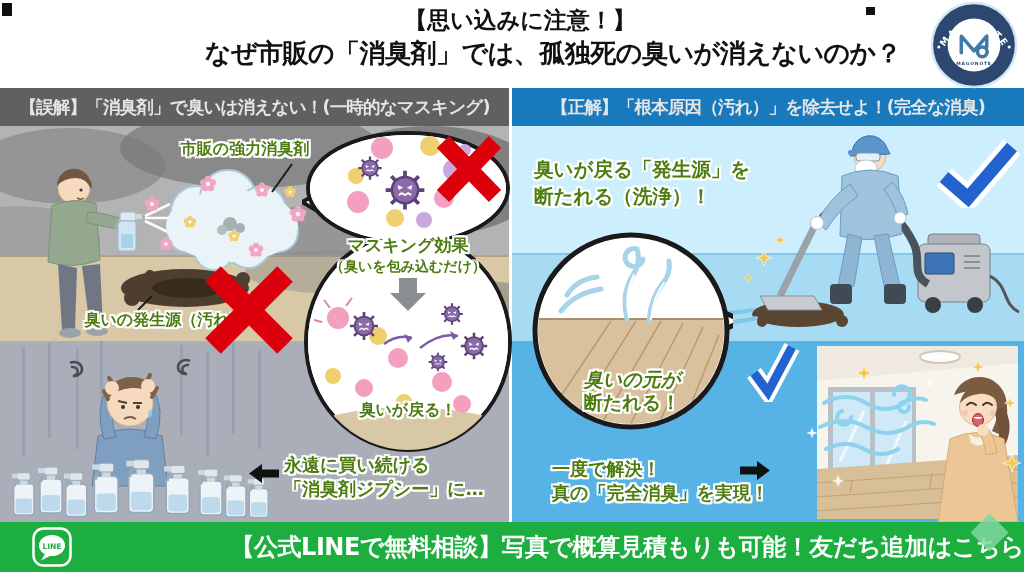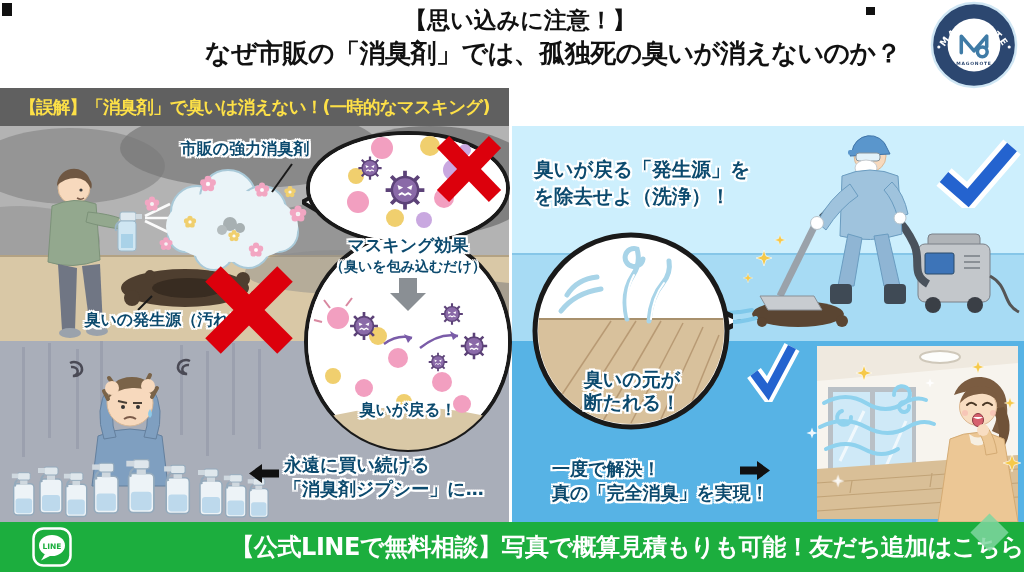--- a/index.html
+++ b/index.html
@@ -2,25 +2,25 @@
 <html><head>
 <meta charset="utf-8">
 <style>
   html,body{margin:0;padding:0;background:#fff;font-family:"DejaVu Sans","Liberation Sans",sans-serif;}
   #stage{position:relative;width:1024px;height:572px;background:#fff;overflow:hidden;}
   .abs{position:absolute;}
   .ttl{width:1024px;text-align:center;color:#111;font-weight:900;}
   #title1{top:5px;left:0;font-size:23px;padding-left:8px;}
   #title2{top:36px;left:0;font-size:26px;letter-spacing:-0.5px;margin-left:41px;}
   .panel-hdr{top:88px;height:38px;display:flex;align-items:center;justify-content:center;
-    color:#fde047;font-weight:900;font-size:17.5px;letter-spacing:-0.8px;white-space:nowrap;z-index:5;}
+    color:#e5e5e5;font-weight:900;font-size:17.5px;letter-spacing:-0.8px;white-space:nowrap;z-index:5;}
   #hdr-left{left:0;width:509px;background:#606060;}
   #hdr-right{left:512px;width:512px;background:#1879bd;}
   .scene{z-index:1;}
-  .out{color:#0c4a6e;font-weight:900;line-height:1.2;
+  .out{color:#4d7c0f;font-weight:900;line-height:1.2;
     text-shadow:-2px -2px 0 #fff,2px -2px 0 #fff,-2px 2px 0 #fff,2px 2px 0 #fff,
     -2px 0 0 #fff,2px 0 0 #fff,0 -2px 0 #fff,0 2px 0 #fff;}
   .ctr{text-align:center;}
   .z2{z-index:2;} .z3{z-index:3;} .z4{z-index:4;}
   #footer{top:522px;left:0;width:1024px;height:50px;background:#1cae3e;z-index:6;
     display:flex;align-items:center;justify-content:flex-end;}
   #footer-text{color:#fff;font-weight:900;font-size:24px;letter-spacing:-0.5px;padding-left:46px;white-space:nowrap;}
   #line-icon{position:absolute;left:32px;top:527px;z-index:7;}
   #footer-diamond{left:976px;top:519px;width:27px;height:27px;background:#7fd6a0;opacity:.85;
     transform:rotate(45deg);z-index:7;}
@@ -54,20 +54,21 @@
     <circle cx="-36" cy="2" r="1.6" fill="#fff"></circle>
       <circle cx="36" cy="2" r="1.6" fill="#fff"></circle>
     <g stroke="#3f7ba6" stroke-width="3.6" fill="none" stroke-linecap="round" stroke-linejoin="round">
       <path d="M -13,8 L -13,-9 L 0,6 L 13,-9 L 13,2"></path>
       <circle cx="8.5" cy="7" r="5"></circle>
     </g>
     <text x="0" y="20" font-size="4.6" font-weight="bold" fill="#2c4770" text-anchor="middle" letter-spacing=".8">MAGONOTE</text>
   </svg>
 
   <div class="abs panel-hdr" id="hdr-left">【誤解】「消臭剤」で臭いは消えない！(一時的なマスキング)</div>
+  <div class="abs panel-hdr" id="hdr-right">【正解】「根本原因（汚れ）」を除去せよ！(完全な消臭)</div>
 
   <svg class="abs scene" style="left:0;top:126px;" width="509" height="215" viewBox="0 0 509 215">
     <defs>
       <symbol id="flw" viewBox="-8 -8 16 16">
         <circle cx="0" cy="-4.3" r="3.1"></circle>
           <circle cx="4.1" cy="-1.3" r="3.1"></circle>
         <circle cx="2.5" cy="3.5" r="3.1"></circle>
           <circle cx="-2.5" cy="3.5" r="3.1"></circle>
         <circle cx="-4.1" cy="-1.3" r="3.1"></circle>
           <circle r="2" fill="#fff" opacity=".85"></circle>
@@ -460,23 +461,23 @@
         <g stroke="#ffffff" stroke-width="2">
           <path d="M98,86 q-5,-24 5,-42"></path>
             <path d="M120,88 q2,-22 13,-36"></path>
         </g>
       </g>
     </g>
   </svg>
 
   <div class="abs out z3" style="left:534px;top:156px;font-size:19.5px;line-height:27px;">
     <div>臭いが戻る「発生源」を</div>
-    <div>を除去せよ（洗浄）！</div>
+    <div>断たれる（洗浄）！</div>
   </div>
-  <div class="abs out ctr z3" style="left:541px;top:368px;width:182px;font-size:19px;">臭いの元が</div>
+  <div class="abs out ctr z3" style="left:541px;top:368px;width:182px;font-size:19px;font-style:italic;">臭いの元が</div>
   <div class="abs out ctr z3" style="left:541px;top:391px;width:182px;font-size:19px;">断たれる！</div>
   <div class="abs out z3" style="left:543px;top:457px;font-size:18px;line-height:24px;margin-left:9px;">
     <div>一度で解決！</div>
     <div>真の「完全消臭」を実現！</div>
   </div>
   <svg class="abs z3" style="left:740px;top:461px;" width="30" height="19" viewBox="0 0 30 19">
     <polygon points="30,9.5 17,0 17,5.5 0,5.5 0,13.5 17,13.5 17,19" fill="#111"></polygon>
   </svg>
 
   <svg class="abs z4" style="left:933px;top:138px;" width="88" height="70" viewBox="0 0 88 70">

